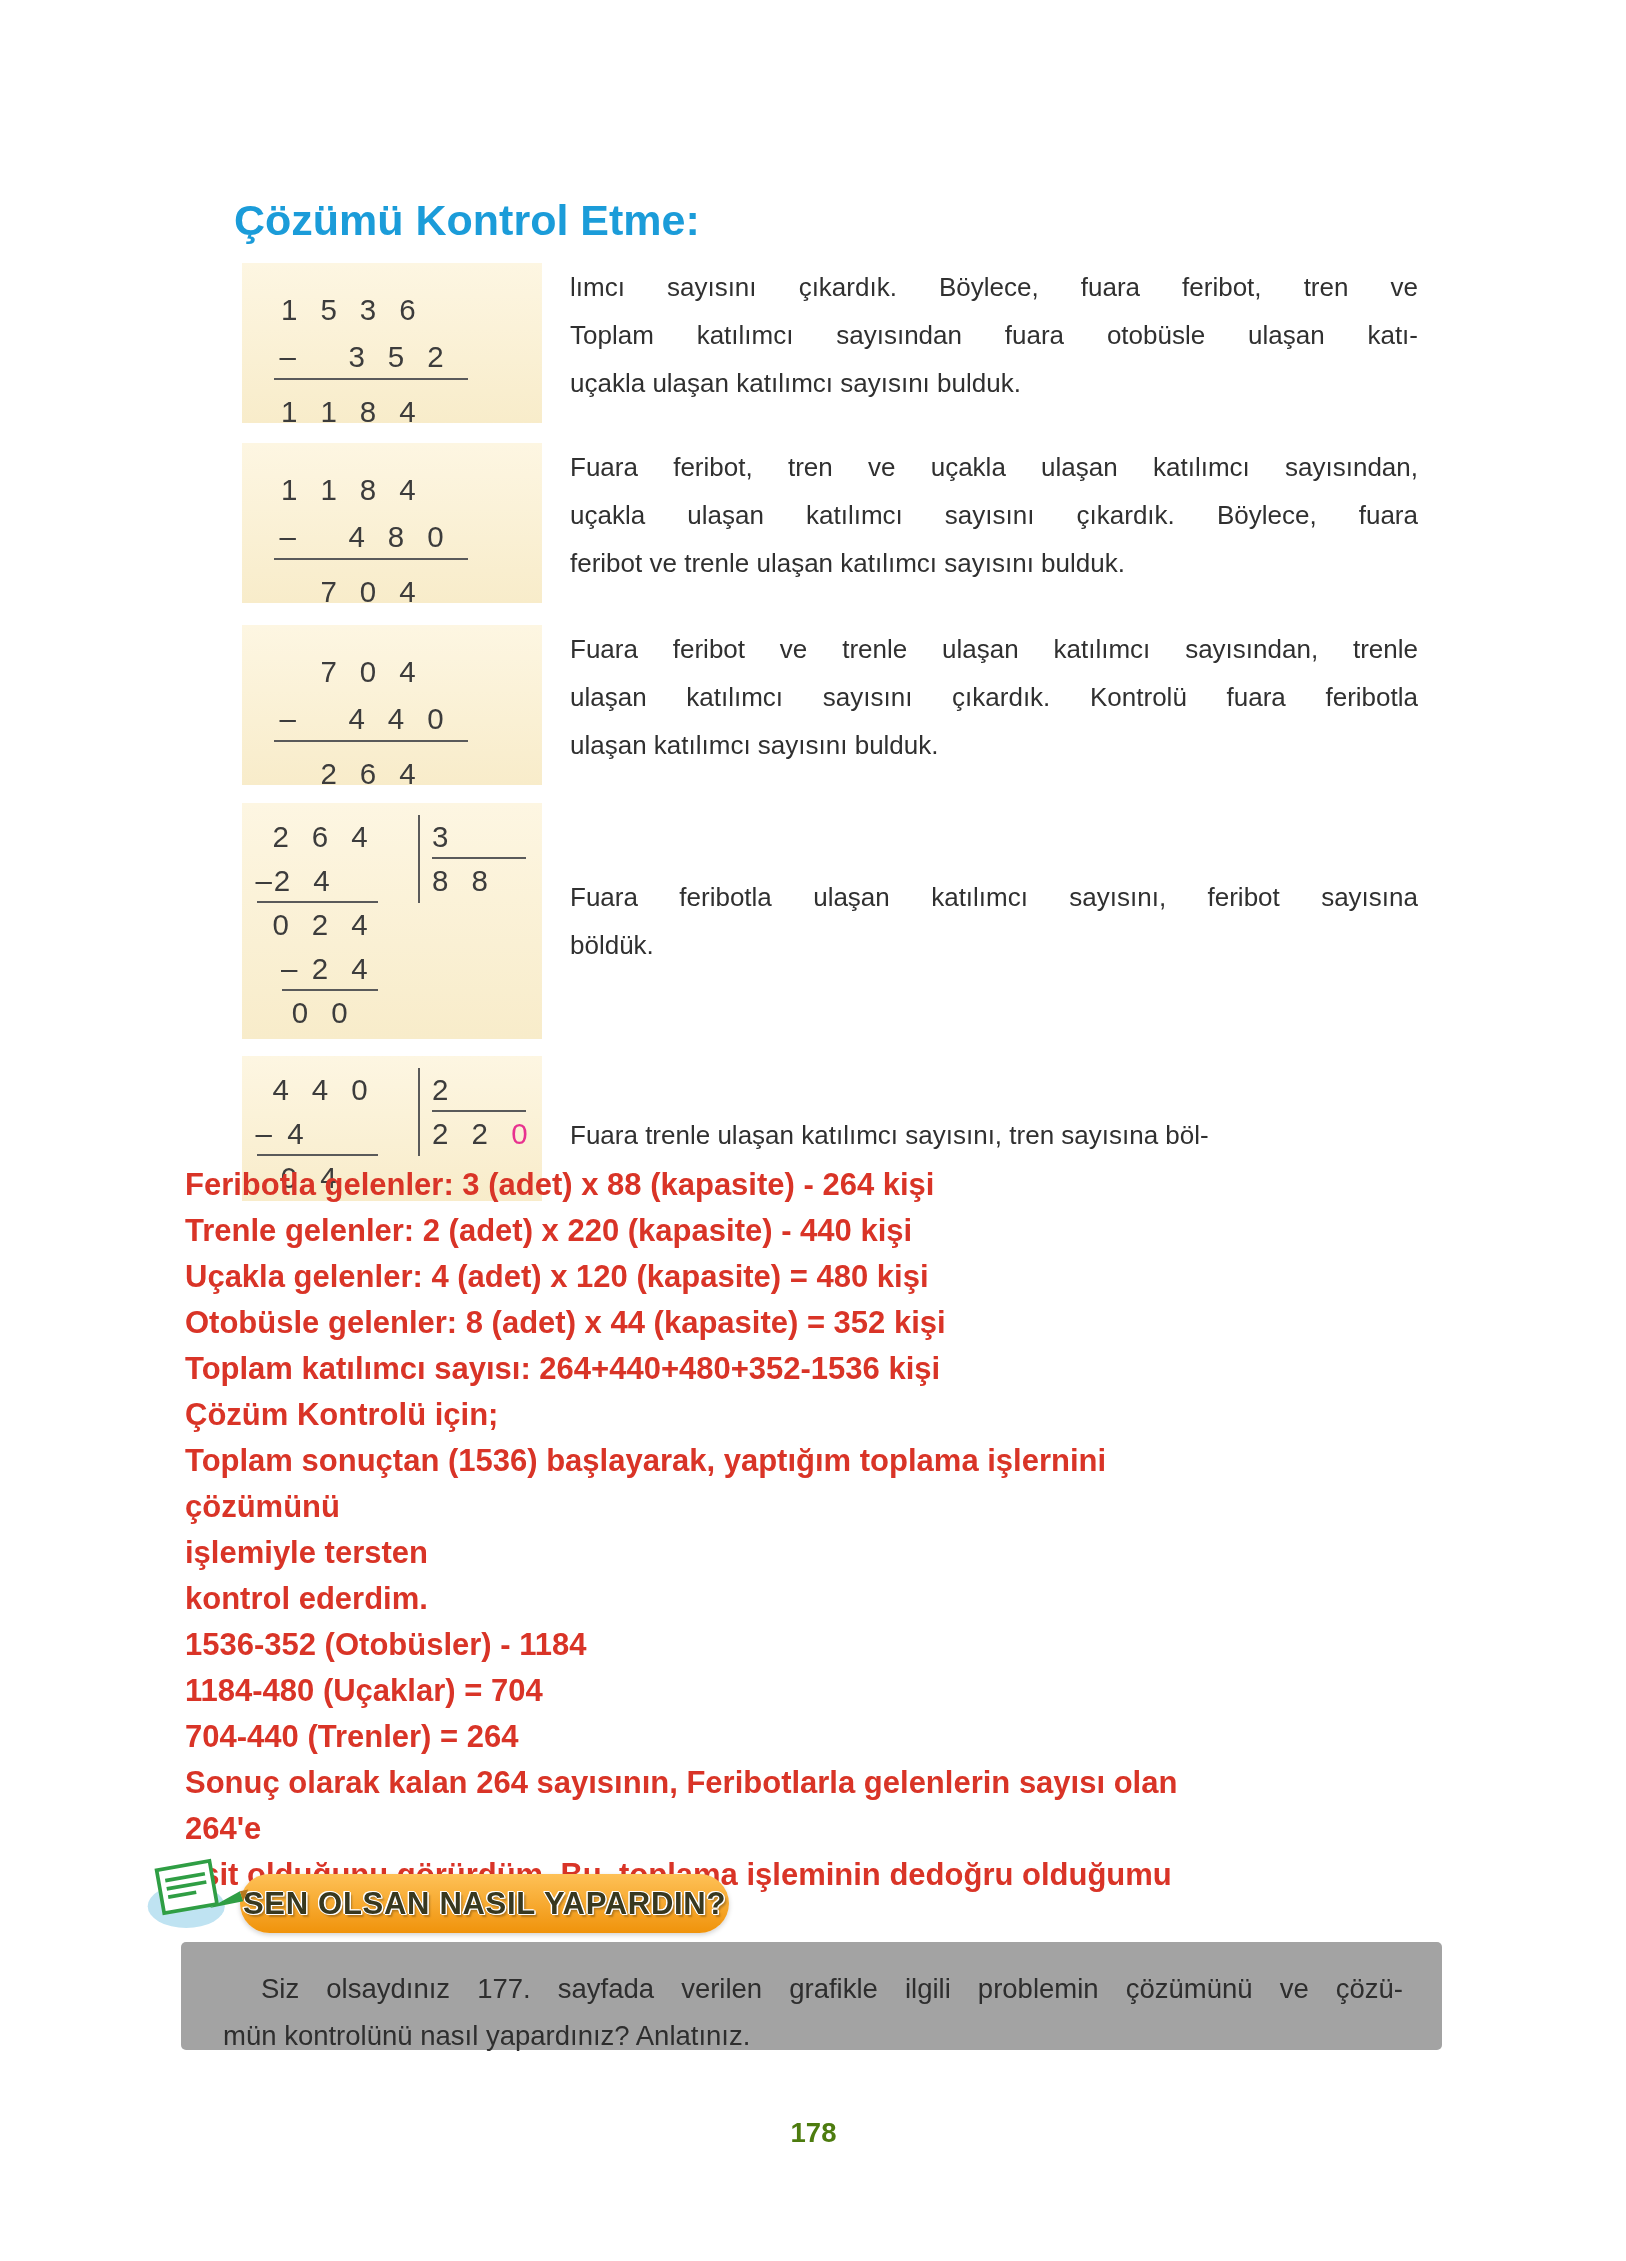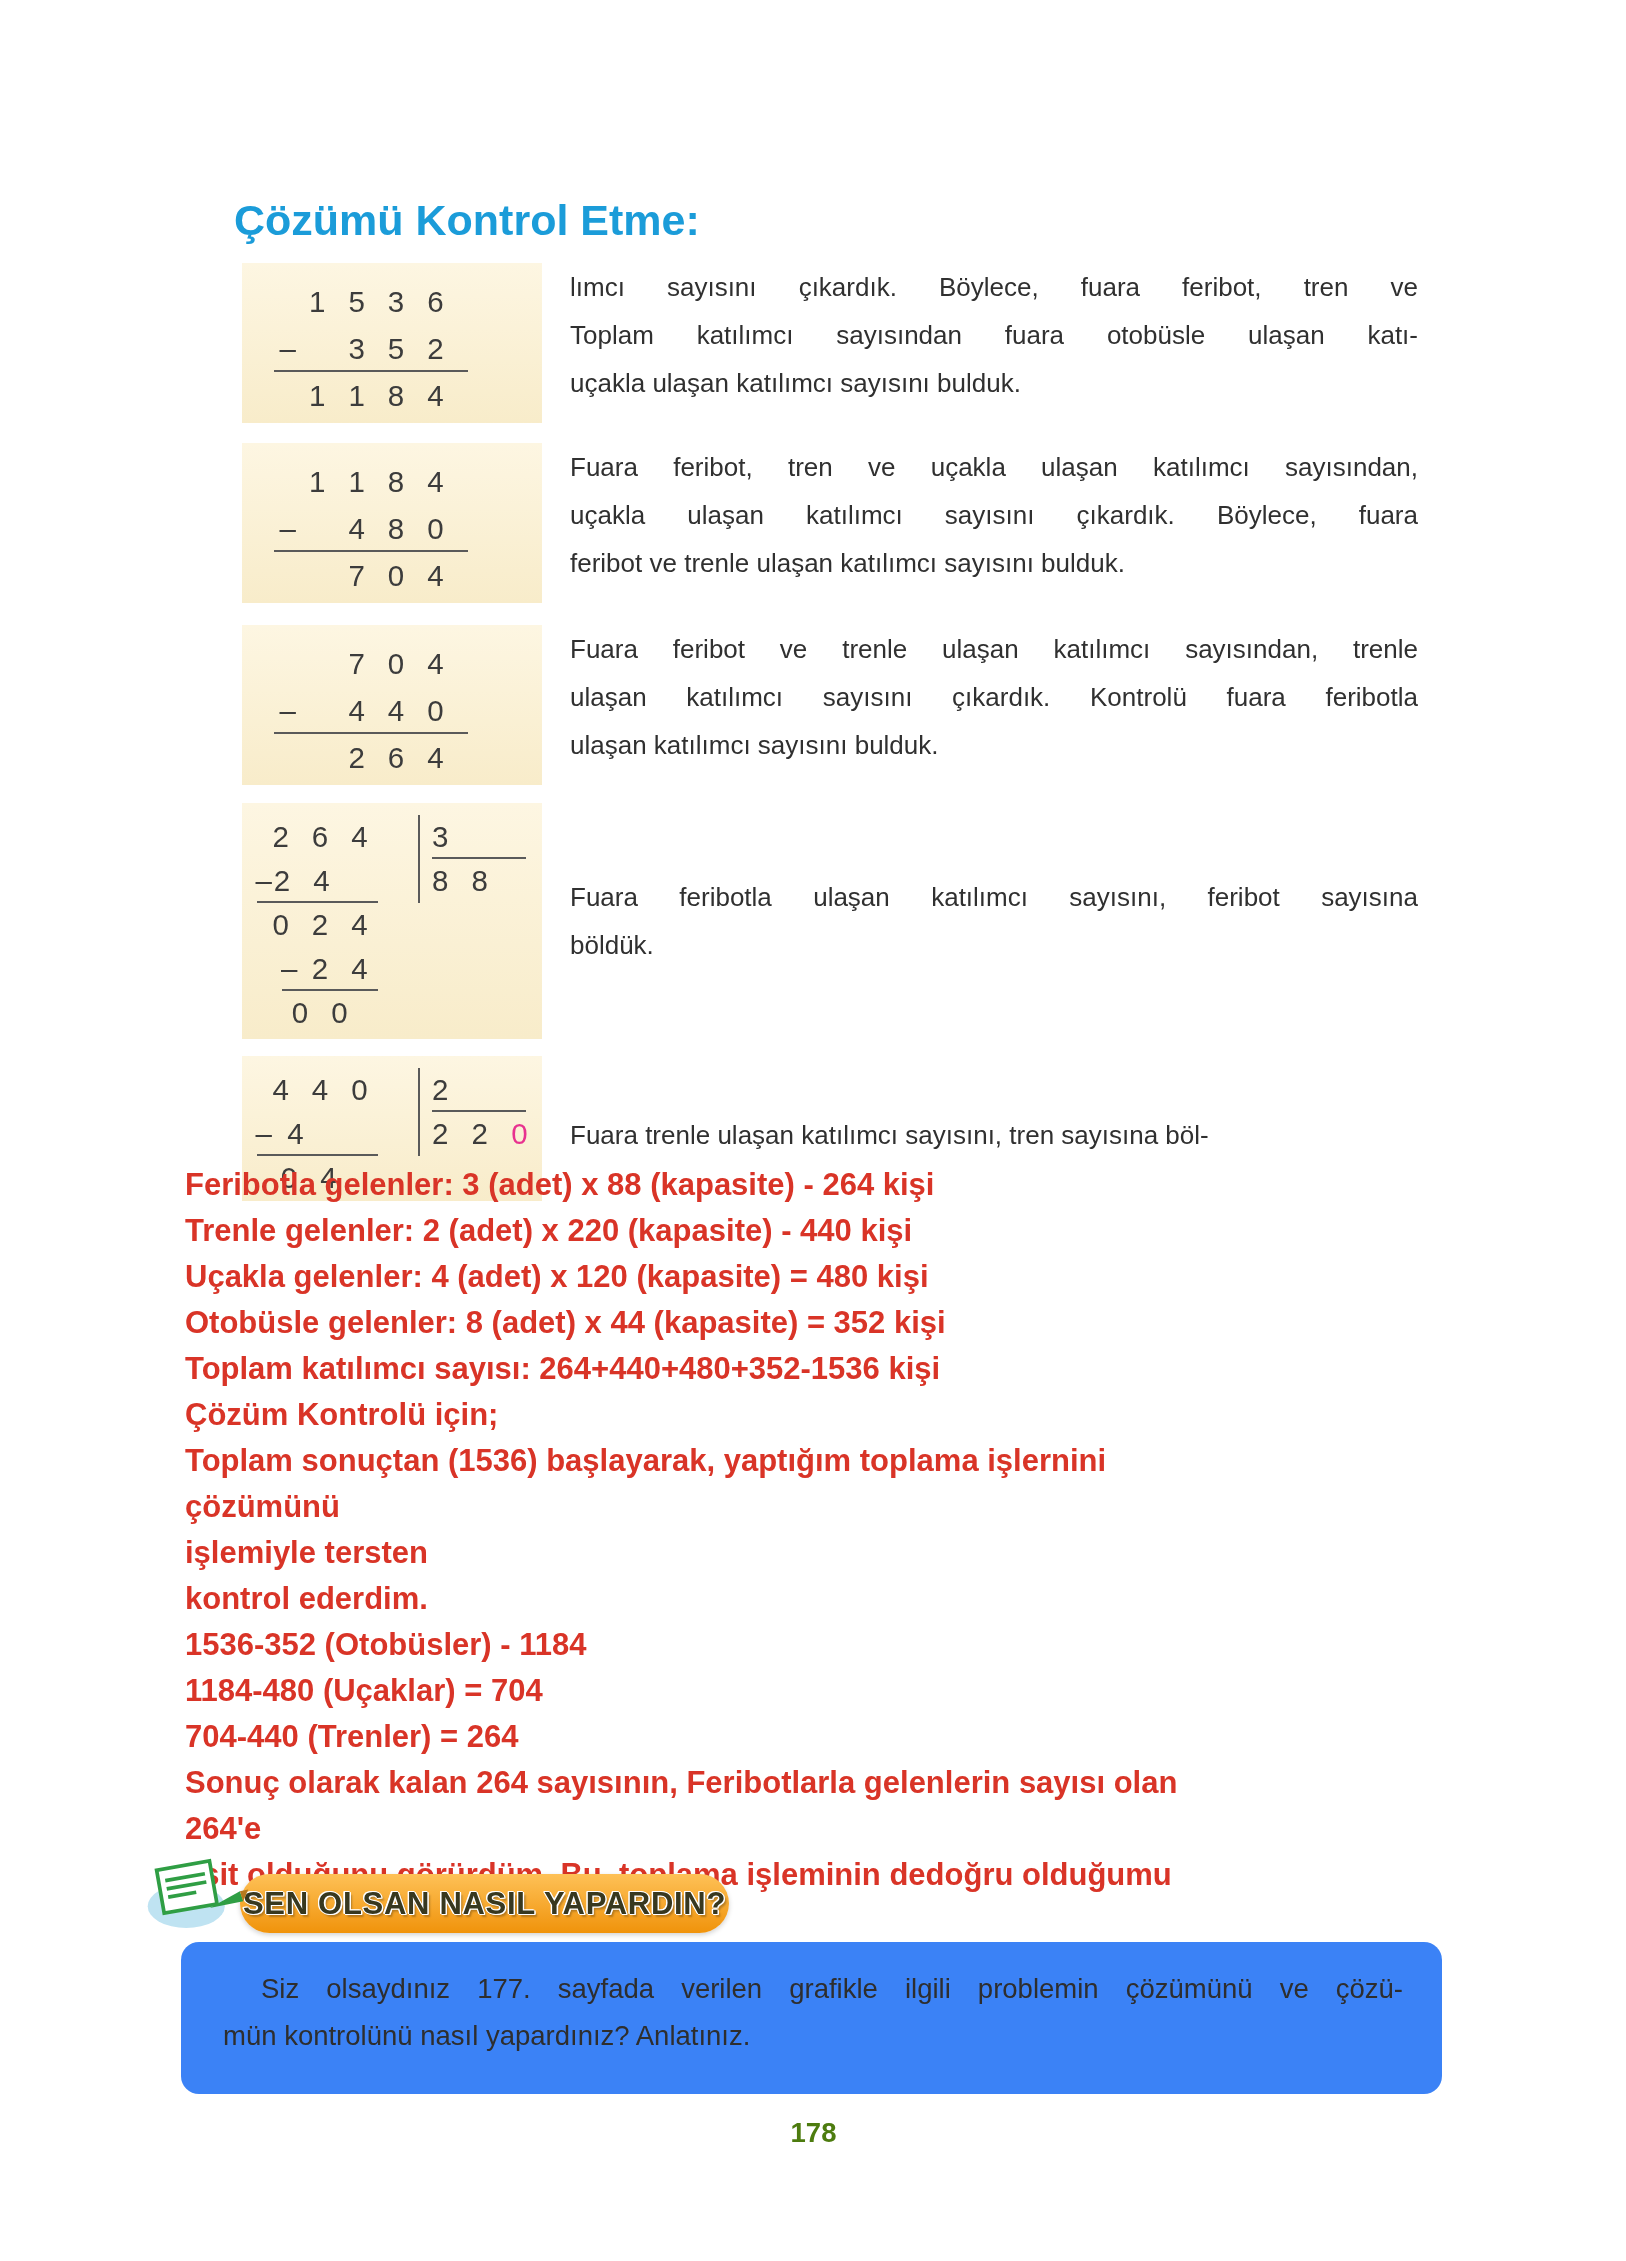--- a/index.html
+++ b/index.html
@@ -13,21 +13,21 @@
     font-size:43px; font-weight:bold; color:#1b9cd9;
   }
 
   
   .calcbox {
     position:absolute; left:242px; width:300px;
     background:linear-gradient(180deg,#fdf6e2,#f8ecca);
     color:#3c3c3c; font-size:29.5px; letter-spacing:7.4px;
   }
   .sub { padding-top:14.8px; height:160px; }
-  .sub .crow { position:relative; height:47px; line-height:47px; text-align:right; padding-right:91px; }
+  .sub .crow { position:relative; height:47px; line-height:47px; text-align:right; padding-right:119px;margin-top:8px; }
   .sub .crow .minus { position:absolute; left:39px; top:0; letter-spacing:0; }
   .sub .crow.u { border-bottom:2px solid #5a5a5a; margin:0 74px 0 32px; padding-right:17px; }
   .sub .crow.u .minus { left:5.4px; }
 
   .divbox { display:flex; align-items:flex-start; padding-top:12px; }
   .divbox .dv-left { width:176px; }
   .divbox .dv-right { border-left:2px solid #5a5a5a; padding-left:12px; min-width:107px; }
   .divbox .dr { height:44px; line-height:44px; position:relative; }
   .divbox .dv-left .dr { text-align:right; }
   .divbox .m { position:absolute; letter-spacing:0; top:0; }
@@ -66,22 +66,22 @@
     border-radius:40px; display:flex; align-items:center; justify-content:center;
     box-shadow:0 2px 5.4px rgba(0,0,0,.18);
   }
   .banner-label {
     font-size:31px; font-weight:800; color:#38381f; letter-spacing:0.7px;
     text-shadow:1.3px 0 #fff,-1.3px 0 #fff,0 1.3px #fff,0 -1.3px #fff,1.3px 1.3px #fff,-1.3px -1.3px #fff,2.7px 2.7px 2px rgba(0,0,0,.25);
   }
 
   
   .qbox {
-    position:absolute; left:181px; top:1942px; width:1261px; height:152px; z-index:9;
-    background:#3b82f6; border-radius:18px;
+    position:absolute; left:181px; top:1942px; width:1261px; height:108px; z-index:9;
+    background:#a3a3a3; border-radius:5px;
     padding:23px 39px 0 42px; font-size:27.5px; line-height:47px; color:#2e2e2e;
   }
   .qbox .l1 { text-indent:38px; }
 
   .pageno {
     position:absolute; left:0; right:0; top:2117px; text-align:center;
     font-size:27.5px; font-weight:bold; color:#4d7c0f;
   }
 </style>
 </head>

